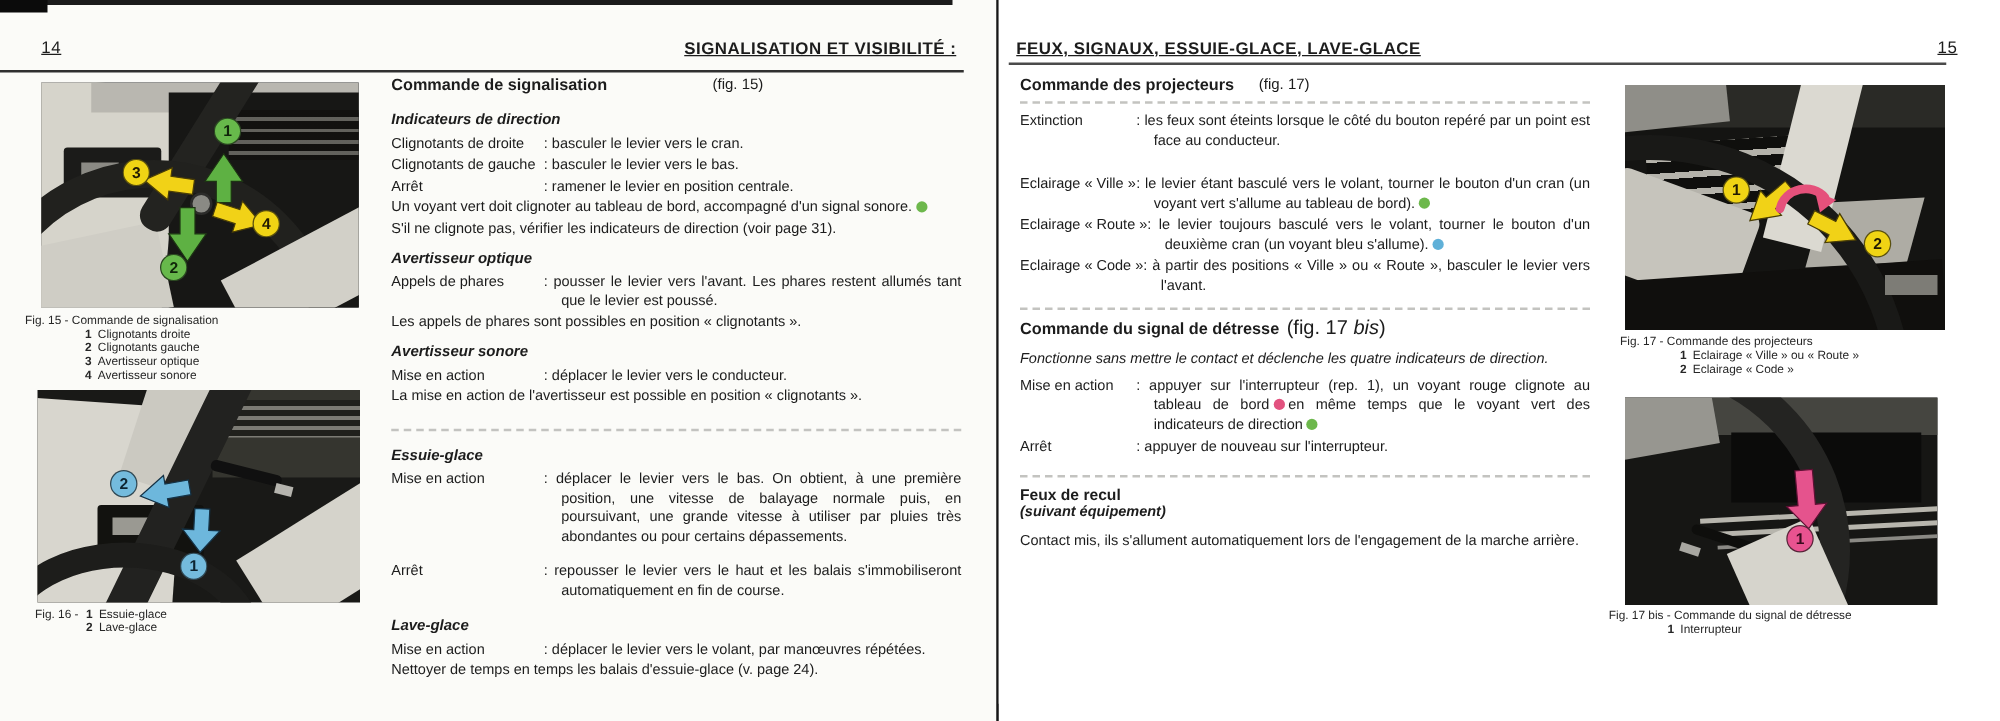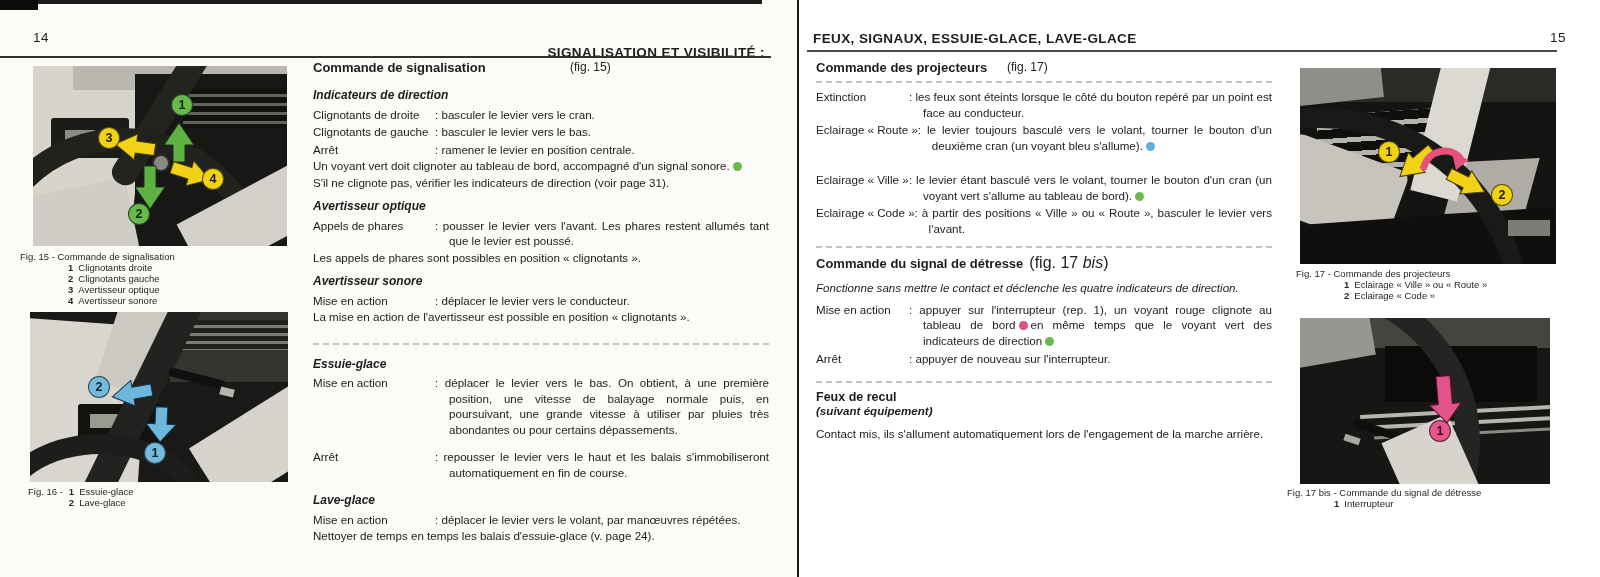--- a/index.html
+++ b/index.html
@@ -1,33 +1,33 @@
 <!DOCTYPE html>
 <html><head>
 <meta charset="utf-8">
 <style>
   html,body{margin:0;padding:0;}
   body{
     width:1600px;height:577px;position:relative;background:#ffffff;
     font-family:"Liberation Sans", sans-serif;color:#1c1c1c;
     -webkit-font-smoothing:antialiased;overflow:hidden;
   }
-  .abs{position:absolute;}
+  .abs{position:absolute;text-decoration:underline;}
   
   .left-page{position:absolute;left:0;top:0;width:797px;height:577px;background:#fbfbf8;}
   .page-divider{position:absolute;left:797px;top:0;width:2px;height:577px;background:#161616;}
   .right-page{position:absolute;left:799px;top:0;width:801px;height:563px;background:#ffffff;}
   
   .lp-topbar{left:0;top:0;width:762px;height:4px;background:#1b1b1b;}
   .lp-topbar-corner{left:0;top:0;width:38px;height:10px;background:#0b0b0b;}
   .pagenum{font-size:13.5px;letter-spacing:.5px;}
   .lp-pagenum{left:33px;top:30px;}
   .rp-pagenum{right:34px;top:30px;}
   .page-header{font-size:13.5px;font-weight:bold;letter-spacing:.4px;white-space:nowrap;}
-  .lp-header{right:32px;top:45px;}
+  .lp-header{right:32px;top:31px;}
   .rp-header{left:14px;top:31px;}
   .lp-rule{left:0;top:56px;width:771px;height:2px;background:#303030;}
   .rp-rule{left:8px;top:50px;width:750px;height:2px;background:#4a4a4a;}
   
   .text-col{position:absolute;font-size:11.6px;line-height:15.5px;}
   .lp-text{left:313px;top:58px;width:456px;}
   .rp-text{left:17px;top:56px;width:456px;}
   .h1{font-size:13px;font-weight:bold;position:relative;line-height:15px;}
   .h-fig{position:absolute;top:0;font-weight:normal;font-size:12px;}
   .h-fig-inline{font-weight:normal;font-size:16px;margin-left:6px;}
@@ -232,27 +232,27 @@
   <div class="text-col rp-text">
     <div class="h1" style="margin-top:4px;">
       <span>Commande des projecteurs</span>
       <span class="h-fig" style="left:191px;">(fig. 17)</span>
     </div>
     <hr class="dashed-rule" style="margin-top:6px;">
     <div class="def" style="margin-top:6px;">
       <span class="lbl">Extinction</span>
       <span class="bdy">les feux sont éteints lorsque le côté du bouton repéré par un point est face au conducteur.</span>
     </div>
+    <div class="def" style="margin-top:19px;">
+      <span class="lbl">Eclairage « Ville »</span>
+      <span class="bdy"><span>le levier étant basculé vers le volant, tourner le bouton d'un cran (un voyant vert s'allume au tableau de bord).</span><span class="dot dot-g"></span></span>
+    </div>
     <div class="def" style="margin-top:2px;">
       <span class="lbl">Eclairage « Route »</span>
       <span class="bdy"><span>le levier toujours basculé vers le volant, tourner le bouton d'un deuxième cran (un voyant bleu s'allume).</span><span class="dot dot-b"></span></span>
-    </div>
-    <div class="def" style="margin-top:19px;">
-      <span class="lbl">Eclairage « Ville »</span>
-      <span class="bdy"><span>le levier étant basculé vers le volant, tourner le bouton d'un cran (un voyant vert s'allume au tableau de bord).</span><span class="dot dot-g"></span></span>
     </div>
     <div class="def" style="margin-top:2px;">
       <span class="lbl">Eclairage « Code »</span>
       <span class="bdy">à partir des positions « Ville » ou « Route », basculer le levier vers l'avant.</span>
     </div>
 
     <hr class="dashed-rule" style="margin-top:10px;">
     <div class="h1" style="margin-top:7px;">
       <span>Commande du signal de détresse</span><span class="h-fig-inline"><span>(fig. 17 </span><span class="ital">bis</span><span>)</span></span>
     </div>

